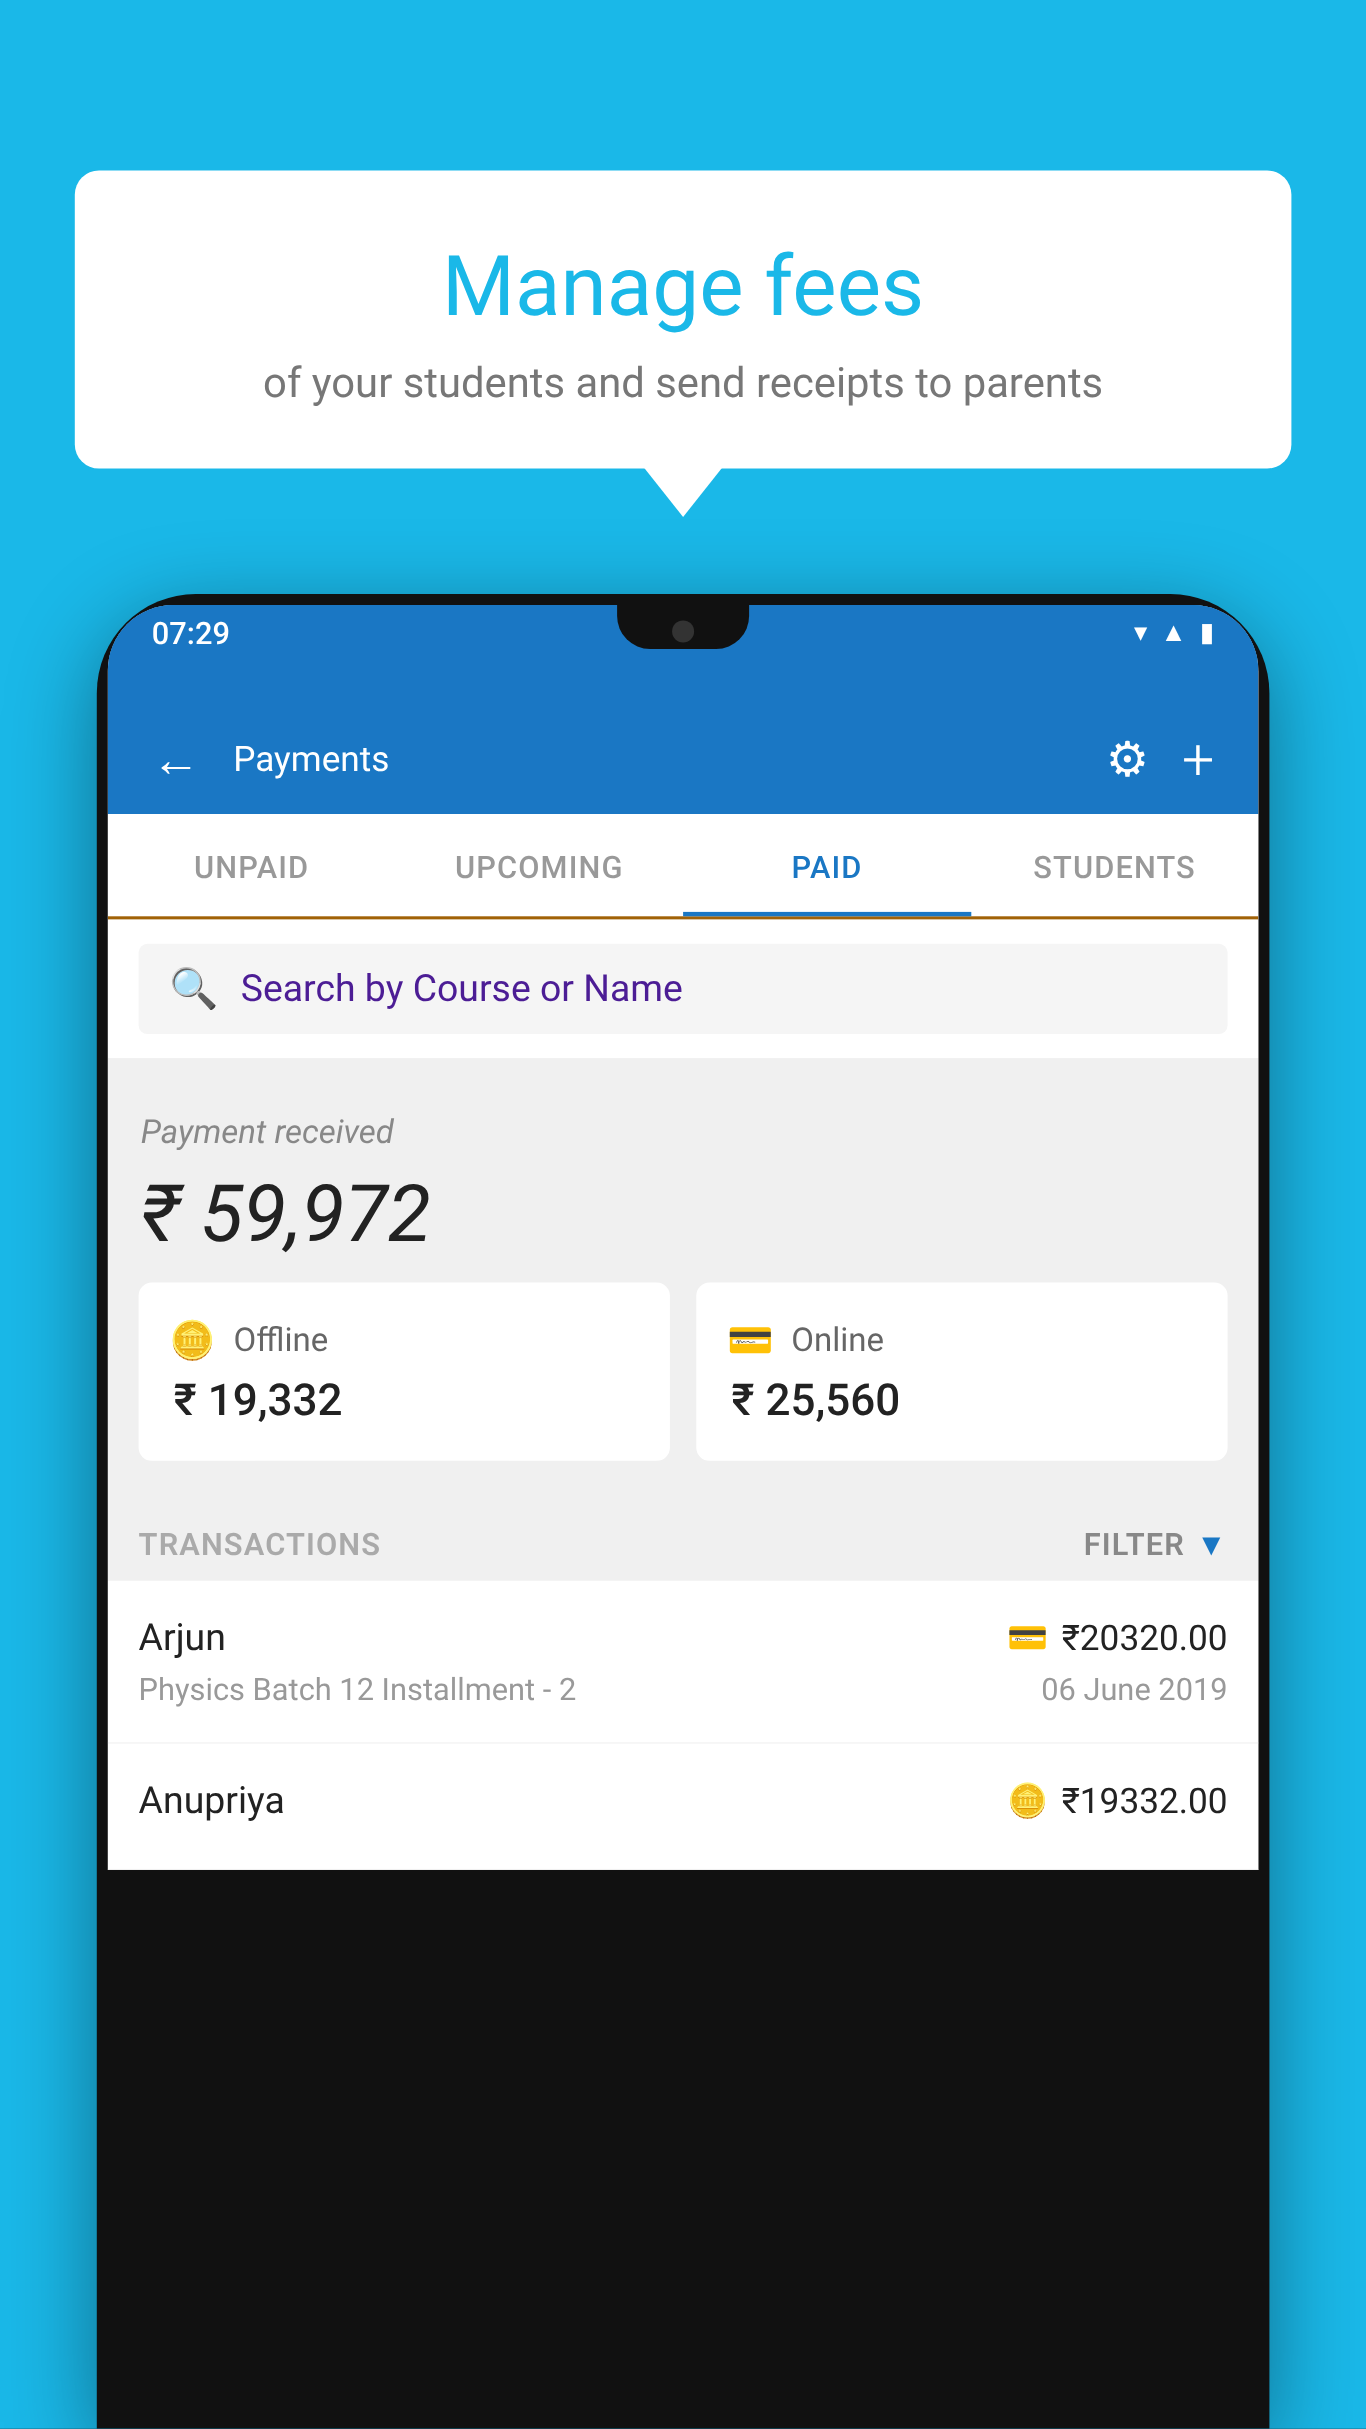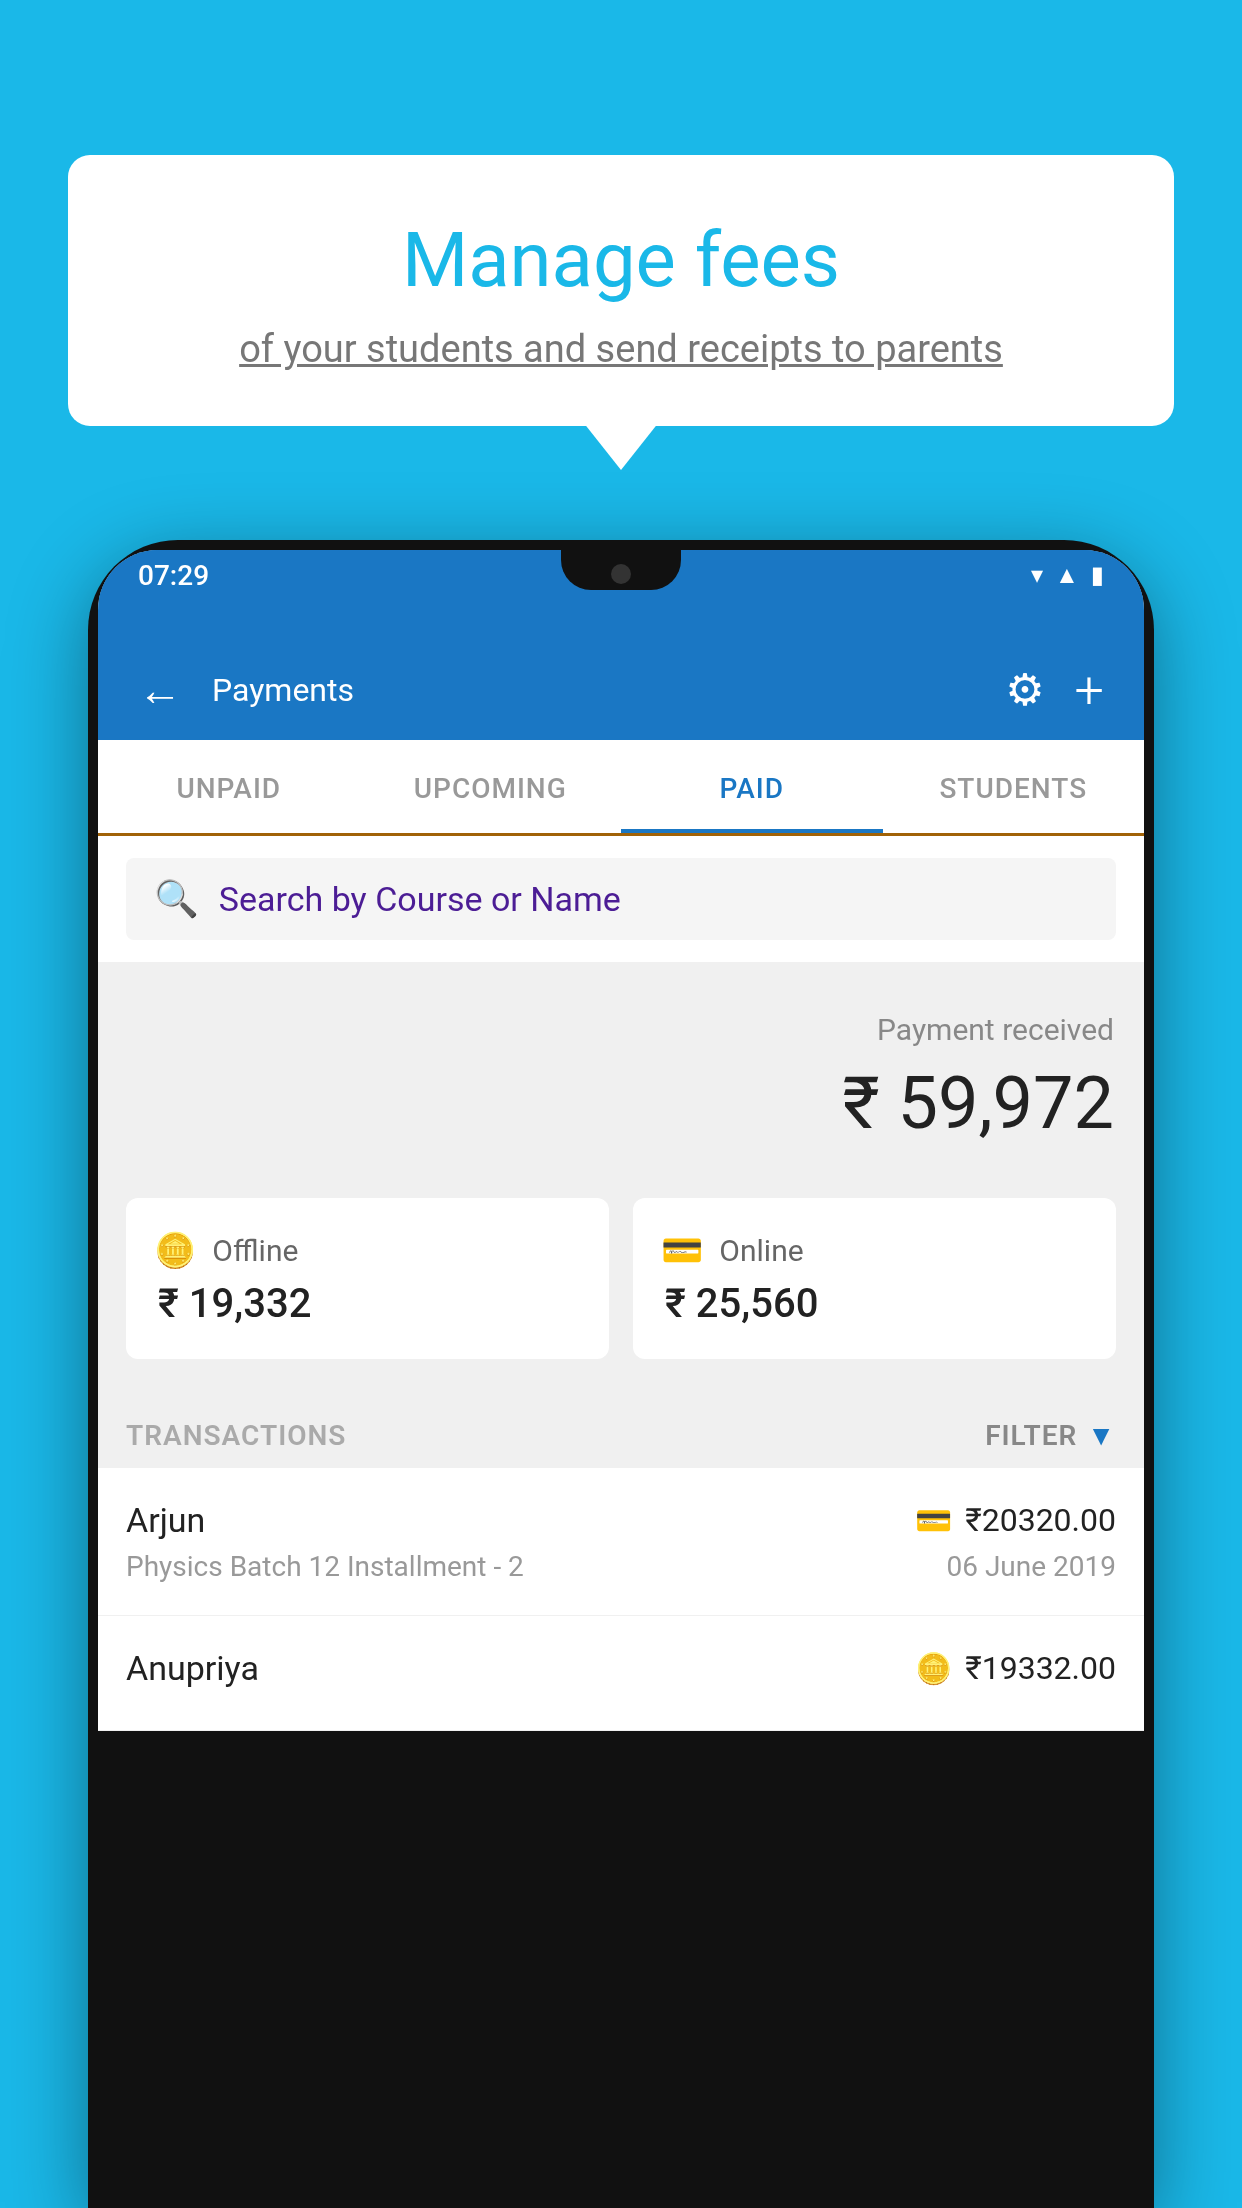--- a/index.html
+++ b/index.html
@@ -40,21 +40,20 @@
       color: #1ab8e8;
       font-size: 76px;
       font-weight: 400;
       margin-bottom: 18px;
     }
     .bubble-subtitle {
       color: #777;
       font-size: 38px;
       font-weight: 400;
       line-height: 1.4;
-      text-decoration: underline;
     }
 
     
     .phone-frame {
       position: absolute;
       top: 540px;
       left: 88px;
       right: 88px;
       bottom: 0;
       background: #111;
@@ -196,22 +195,23 @@
       font-size: 36px;
     }
     .search-placeholder {
       color: #4c1d95;
       font-size: 34px;
     }
 
     
     .payment-summary {
       background: #f0f0f0;
-      padding: 50px 30px 52px;
-      text-align: right;
+      padding: 50px 30px 20px;
+      text-align: left;
+      font-style: italic;
     }
     .payment-label {
       color: #888;
       font-size: 30px;
       margin-bottom: 14px;
     }
     .payment-amount {
       color: #222;
       font-size: 72px;
       font-weight: 400;

